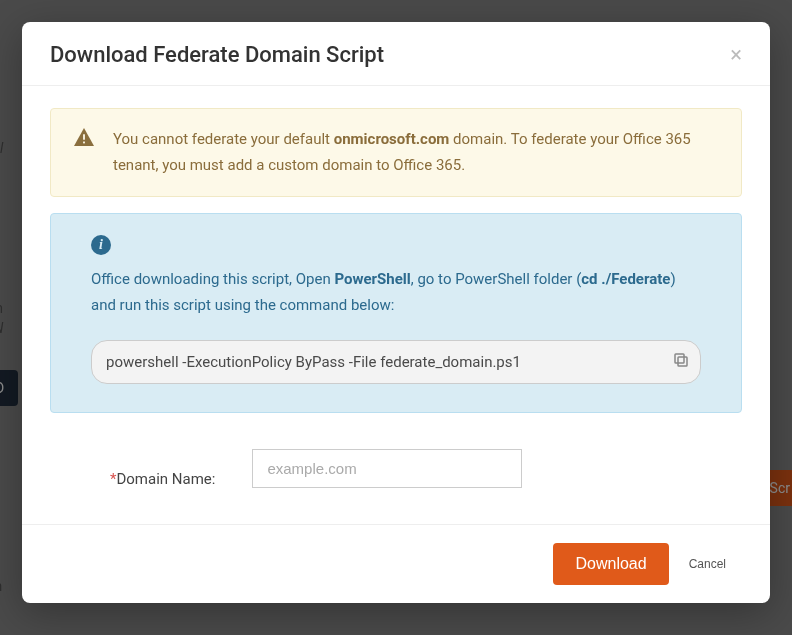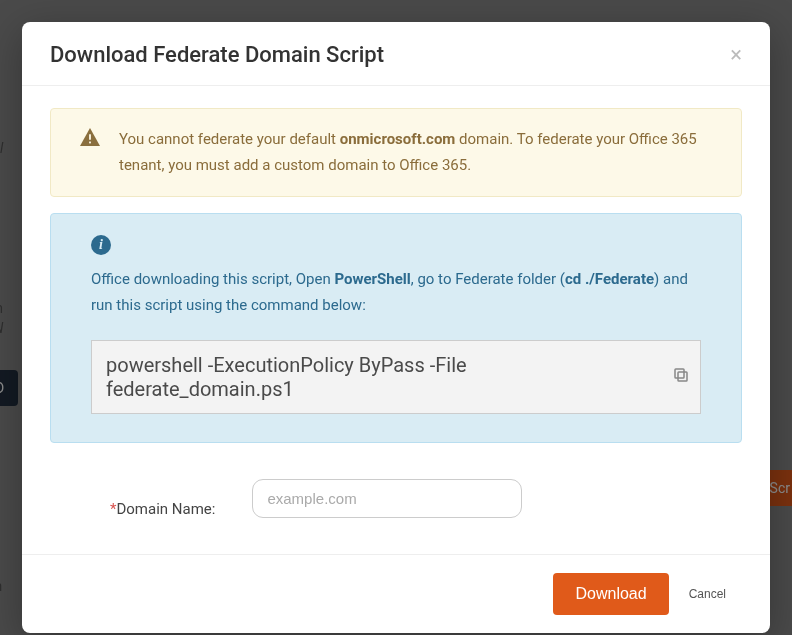--- a/index.html
+++ b/index.html
@@ -73,21 +73,21 @@
       font-size: 22px;
       cursor: pointer;
       line-height: 1;
     }
     .modal-body {
       padding: 22px 28px 36px 28px;
     }
     .alert {
       display: flex;
       gap: 18px;
-      padding: 18px 28px;
+      padding: 18px 22px;
       border-radius: 4px;
       border: 1px solid;
       margin-bottom: 16px;
     }
     .alert-warning {
       background: #fdf9e8;
       border-color: #f1e9c5;
       color: #8a6d3b;
     }
     .alert-warning .alert-icon { color: #8a6f3e; }
@@ -113,23 +113,23 @@
       color: #d9ecf4;
       font-weight: 700;
       font-style: italic;
       font-size: 14px;
       font-family: Georgia, serif;
     }
     .code-box {
       position: relative;
       background: #f3f3f3;
       border: 1px solid #ccc;
-      border-radius: 0;
+      border-radius: 16px;
       padding: 12px 48px 12px 14px;
-      font-size: 20px;
+      font-size: 15px;
       color: #4a4a4a;
       margin-top: 10px;
     }
     .copy-btn {
       position: absolute;
       right: 10px;
       top: 50%;
       transform: translateY(-50%);
       color: #888;
       cursor: pointer;
@@ -142,21 +142,21 @@
     }
     .form-label {
       font-size: 15px;
       color: #444;
     }
     .req { color: #d9534f; }
     .form-input {
       width: 270px;
       padding: 10px 14px;
       border: 1px solid #ccc;
-      border-radius: 11px;
+      border-radius: 0;
       font-size: 15px;
       color: #333;
     }
     .form-input::placeholder { color: #aaa; }
     .modal-footer {
       border-top: 1px solid #eee;
       padding: 18px 44px;
       display: flex;
       justify-content: flex-end;
       gap: 20px;
@@ -211,21 +211,21 @@
       <div class="alert-text">
         <span>You cannot federate your default </span><strong>onmicrosoft.com</strong><span> domain. To federate your Office 365 tenant, you must add a custom domain to Office 365.</span>
       </div>
     </div>
 
     <div class="alert alert-info">
       <div>
         <span class="info-icon">i</span>
       </div>
       <div class="alert-text">
-        <span>Office downloading this script, Open </span><strong>PowerShell</strong><span>, go to Federate folder (</span><strong>cd ./Federate</strong><span>) and run this script using the command below:</span>
+        <span>Office downloading this script, Open </span><strong>PowerShell</strong><span>, go to PowerShell folder (</span><strong>cd ./Federate</strong><span>) and run this script using the command below:</span>
       </div>
       <div class="code-box">
         <span>powershell -ExecutionPolicy ByPass -File federate_domain.ps1</span>
         <span class="copy-btn">
           <svg width="18" height="18" viewBox="0 0 24 24" fill="none" stroke="#888" stroke-width="2">
               <rect x="8" y="8" width="12" height="12" rx="1"></rect>
               <rect x="4" y="4" width="12" height="12" rx="1"></rect>
             </svg>
         </span>
       </div>

